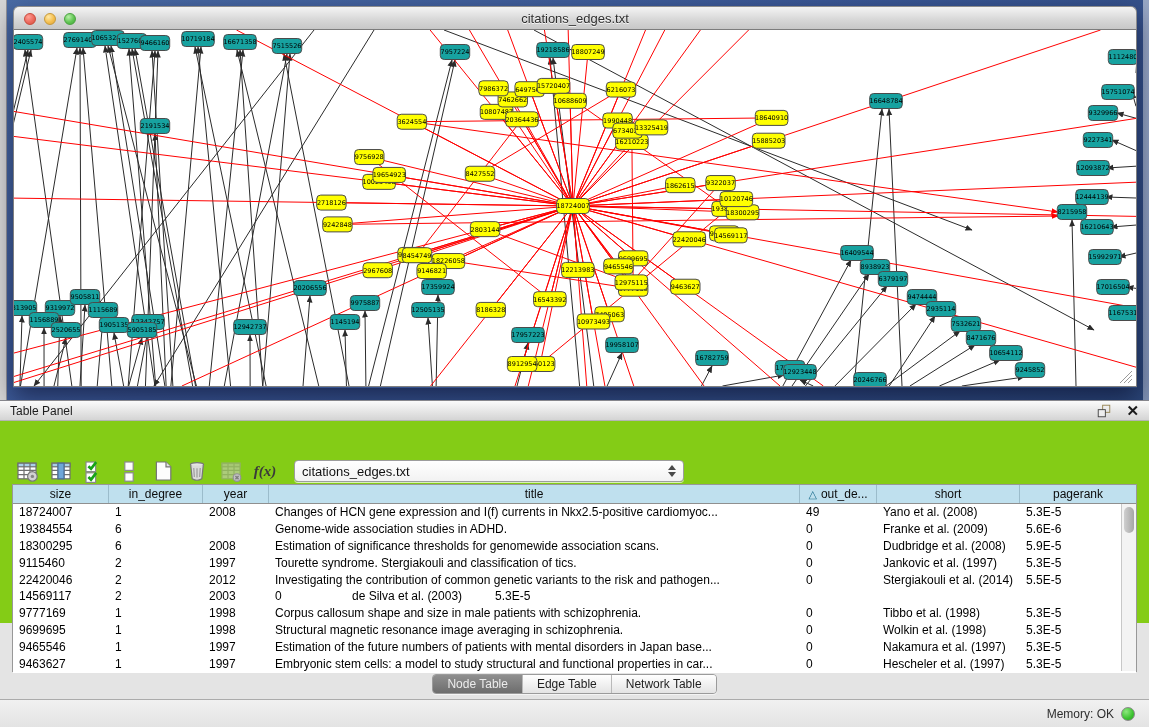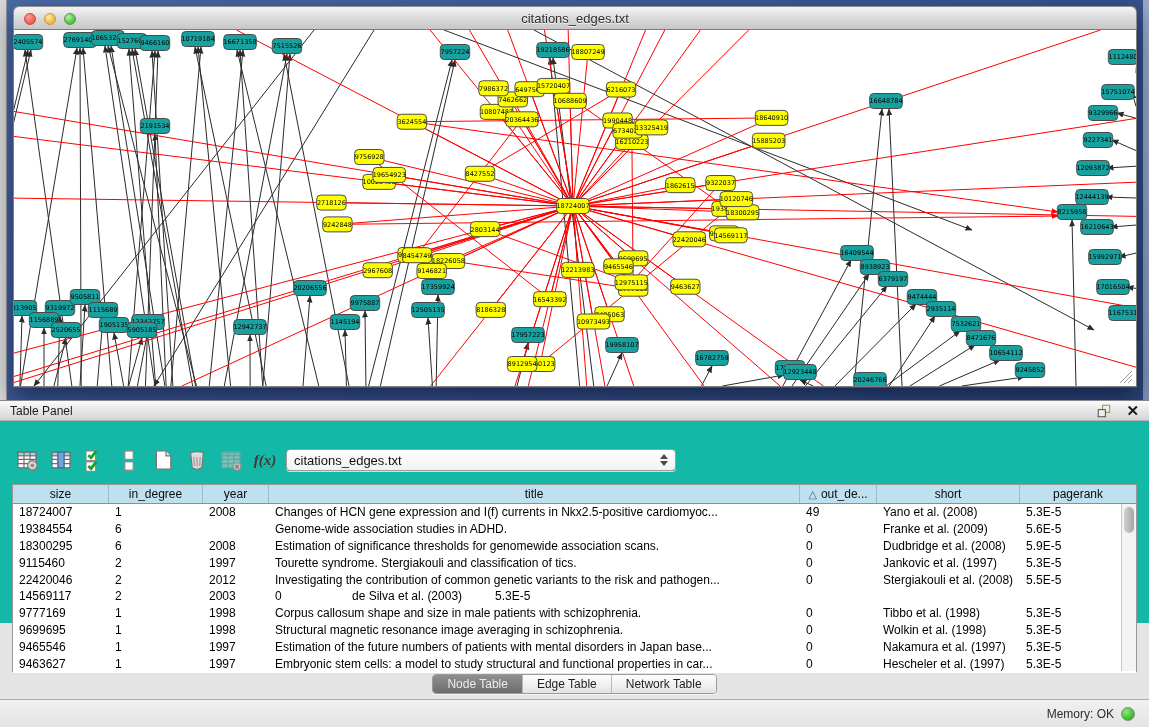--- a/index.html
+++ b/index.html
@@ -24,29 +24,29 @@
   .light.red    { background:radial-gradient(circle at 35% 30%,#ff9d95,#ec6a5e 55%,#d4533f); border:1px solid #c94a3c; }
   .light.yellow { background:radial-gradient(circle at 35% 30%,#ffe9a8,#f5bf4f 55%,#dda33c); border:1px solid #c79a3a; }
   .light.green  { background:radial-gradient(circle at 35% 30%,#b8f0a8,#61c554 55%,#45a838); border:1px solid #4aa340; }
   .wtitle { text-align:center; font-size:13px; line-height:23px; color:#2e2e2e; text-shadow:0 1px 0 rgba(255,255,255,.8); }
   .net-canvas { position:relative; height:357px; background:#fff;
                 border:1px solid #7f7f7f; border-top:none; overflow:hidden; }
   #net-svg { position:absolute; left:0; top:0; }
   .grip { position:absolute; right:2px; bottom:2px; }
 
   
-  .table-panel { position:absolute; top:400px; left:0; width:1149px; height:223px; background:#14b8a6; }
+  .table-panel { position:absolute; top:400px; left:0; width:1149px; height:223px; background:#84cc16; }
   .panel-header { display:flex; align-items:center; height:21px; padding:0 10px;
                   border-top:1px solid #86868c; border-bottom:1px solid #b4b4b4;
                   background:linear-gradient(#fbfbfb,#d4d4d4); font-size:12px; color:#1c1c1c; }
   .panel-header .spacer { flex:1; }
   .float-ico { display:inline-flex; margin-right:14px; cursor:default; }
   .close-ico { font-size:15px; font-weight:bold; color:#1a1a1a; line-height:14px; cursor:default; }
 
-  .toolbar { position:absolute; left:14px; top:45px; height:30px; display:flex; align-items:center; }
+  .toolbar { position:absolute; left:14px; top:56px; height:30px; display:flex; align-items:center; gap:8px; }
   .tool-btn { width:26px; height:26px; display:inline-flex; align-items:center; justify-content:center; }
   .fx-label { font-family:"Liberation Serif", serif; font-style:italic; font-weight:bold; font-size:15px; color:#3a3a3a; }
   .combo { width:390px; height:22px; margin-left:8px; display:flex; align-items:center; padding:0 7px;
            border:1px solid #9d9d9d; border-radius:4px; font-size:13px; color:#111;
            background:linear-gradient(#ffffff,#f2f2f2); box-shadow:0 1px 0 rgba(255,255,255,.7); }
   .combo .val { flex:1; }
   .combo-arrows { display:flex; flex-direction:column; gap:2px; align-items:center; }
   .combo-arrows i { display:block; width:0; height:0; border-left:4px solid transparent; border-right:4px solid transparent; }
   .combo-arrows .up { border-bottom:5px solid #4a4a4a; }
   .combo-arrows .dn { border-top:5px solid #4a4a4a; }
@@ -821,21 +821,21 @@
             <div class="td" style="width: 143px; flex: 0 0 143px;">Yano et al. (2008)</div>
             <div class="td" style="width: 116px; flex: 0 0 116px;">5.3E-5</div>
           </div>
           <div class="tr">
             <div class="td" style="width: 96px; flex: 0 0 96px;">19384554</div>
             <div class="td" style="width: 94px; flex: 0 0 94px;">6</div>
             <div class="td" style="width: 66px; flex: 0 0 66px; margin-top: 36px;">2009</div>
             <div class="td" style="flex: 1 1 0%;">Genome-wide association studies in ADHD.</div>
             <div class="td" style="width: 77px; flex: 0 0 77px;">0</div>
             <div class="td" style="width: 143px; flex: 0 0 143px;">Franke et al. (2009)</div>
-            <div class="td" style="width: 116px; flex: 0 0 116px;">5.6E-5</div>
+            <div class="td" style="width: 116px; flex: 0 0 116px;">5.6E-6</div>
           </div>
           <div class="tr">
             <div class="td" style="width: 96px; flex: 0 0 96px;">18300295</div>
             <div class="td" style="width: 94px; flex: 0 0 94px;">6</div>
             <div class="td" style="width: 66px; flex: 0 0 66px;">2008</div>
             <div class="td" style="flex: 1 1 0%;">Estimation of significance thresholds for genomewide association scans.</div>
             <div class="td" style="width: 77px; flex: 0 0 77px;">0</div>
             <div class="td" style="width: 143px; flex: 0 0 143px;">Dudbridge et al. (2008)</div>
             <div class="td" style="width: 116px; flex: 0 0 116px;">5.9E-5</div>
           </div>
@@ -847,21 +847,21 @@
             <div class="td" style="width: 77px; flex: 0 0 77px;">0</div>
             <div class="td" style="width: 143px; flex: 0 0 143px;">Jankovic et al. (1997)</div>
             <div class="td" style="width: 116px; flex: 0 0 116px;">5.3E-5</div>
           </div>
           <div class="tr">
             <div class="td" style="width: 96px; flex: 0 0 96px;">22420046</div>
             <div class="td" style="width: 94px; flex: 0 0 94px;">2</div>
             <div class="td" style="width: 66px; flex: 0 0 66px;">2012</div>
             <div class="td" style="flex: 1 1 0%;">Investigating the contribution of common genetic variants to the risk and pathogen...</div>
             <div class="td" style="width: 77px; flex: 0 0 77px;">0</div>
-            <div class="td" style="width: 143px; flex: 0 0 143px;">Stergiakouli et al. (2008)</div>
+            <div class="td" style="width: 143px; flex: 0 0 143px;">Stergiakouli et al. (2014)</div>
             <div class="td" style="width: 116px; flex: 0 0 116px;">5.5E-5</div>
           </div>
           <div class="tr">
             <div class="td" style="width: 96px; flex: 0 0 96px;">14569117</div>
             <div class="td" style="width: 94px; flex: 0 0 94px;">2</div>
             <div class="td" style="width: 66px; flex: 0 0 66px;">2003</div>
             <div class="td" style="width: 77px; flex: 0 0 77px;">0</div>
             <div class="td" style="width: 143px; flex: 0 0 143px;">de Silva et al. (2003)</div>
             <div class="td" style="width: 116px; flex: 0 0 116px;">5.3E-5</div>
           </div>

